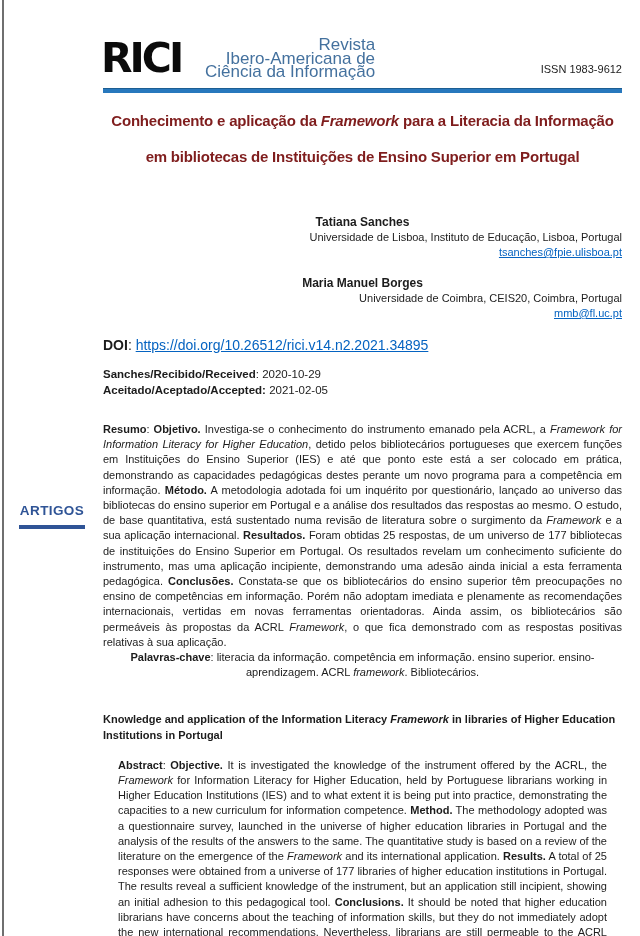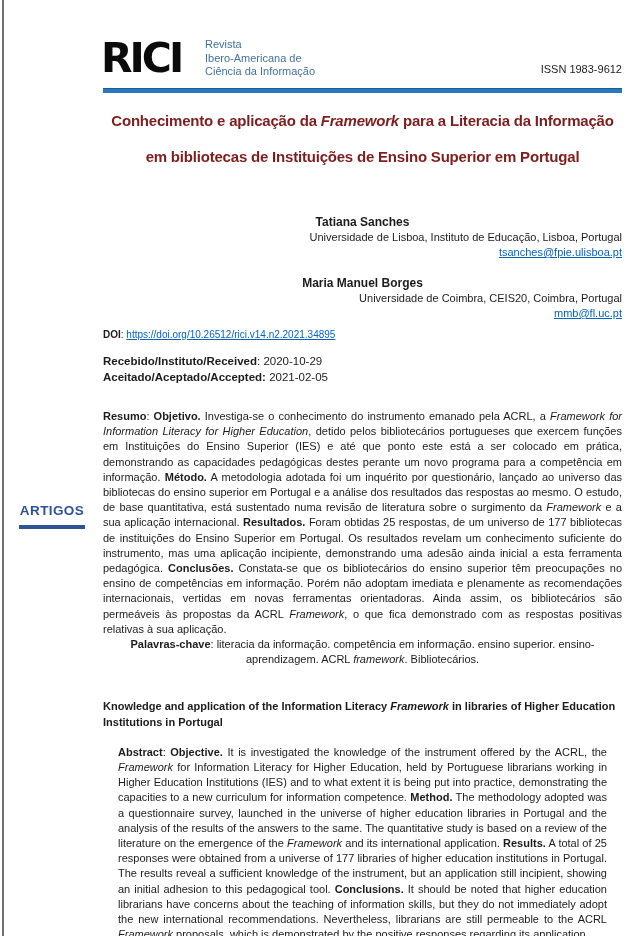--- a/index.html
+++ b/index.html
@@ -11,36 +11,36 @@
   *{box-sizing:border-box;}
   body{margin:0;background:#ffffff;font-family:"Liberation Sans",sans-serif;color:#1c1c1c;}
   .page{position:relative;width:640px;height:936px;background:#ffffff;overflow:hidden;}
   .edge-line{position:absolute;left:2px;top:0;bottom:0;width:2px;background:#6f6f6f;}
   .content{position:absolute;left:103px;width:519px;top:0;}
 
   
   .logo-row{position:relative;margin-top:36px;height:48px;}
   .logo-acronym{position:absolute;left:-2px;top:0;font-family:"DejaVu Sans",sans-serif;font-weight:bold;
     font-size:41px;line-height:45px;letter-spacing:-3px;color:#0b0b0b;}
-  .logo-name{position:absolute;left:102px;top:2px;font-size:11px;line-height:13.5px;color:var(--journal-blue);}
+  .logo-name{position:absolute;left:102px;top:2px;font-size:17px;line-height:13.5px;color:var(--journal-blue);text-align:right;}
   .issn{position:absolute;right:0;bottom:9px;font-size:11px;color:#1c1c1c;}
   .blue-rule{height:5px;margin-top:4px;background:var(--accent-blue);border-top:1px solid #1d5e92;}
 
   
   .title{margin-top:10px;text-align:center;font-size:15px;font-weight:bold;letter-spacing:-0.2px;color:#7f1d1d;}
   .title .tline{line-height:36px;white-space:nowrap;}
 
   
   .authors{margin-top:40px;text-align:right;font-size:11px;line-height:15px;}
   .author + .author{margin-top:16px;}
   .author-name{font-size:12px;font-weight:bold;text-align:center;}
   a.link{color:var(--link-blue);text-decoration:underline;cursor:pointer;}
 
   
-  .doi-row{margin-top:8px;font-size:10px;}
+  .doi-row{margin-top:16px;font-size:14px;}
   .dates{margin-top:14px;font-size:11.5px;line-height:15.5px;}
 
   
   .para{margin:24px 0 0;font-size:11px;line-height:15.2px;text-align:justify;}
   .keywords{margin:0;font-size:11px;line-height:15.2px;text-align:center;}
   .en-heading{margin:32px 0 0;font-size:11px;line-height:15.2px;font-weight:bold;text-align:left;}
   .abstract{margin:15px;}
 
   .b{font-weight:bold;}
   .i{font-style:italic;}
@@ -89,21 +89,21 @@
       <div class="author">
         <div class="author-name">Maria Manuel Borges</div>
         <div class="author-aff">Universidade de Coimbra, CEIS20, Coimbra, Portugal</div>
         <div><a class="link">mmb@fl.uc.pt</a></div>
       </div>
     </div>
 
     <div class="doi-row"><span class="b">DOI</span><span>: </span><a class="link">https://doi.org/10.26512/rici.v14.n2.2021.34895</a></div>
 
     <div class="dates">
-      <div><span class="b">Recebido/Instituto/Received</span><span>: 2020-10-29</span></div>
+      <div><span class="b">Sanches/Recibido/Received</span><span>: 2020-10-29</span></div>
       <div><span class="b">Aceitado/Aceptado/Accepted:</span><span> 2021-02-05</span></div>
     </div>
 
     <p class="para"><span class="b">Resumo</span><span>: </span><span class="b">Objetivo.</span><span> Investiga-se o conhecimento do instrumento emanado pela ACRL, a </span><span class="i">Framework for Information Literacy for Higher Education</span><span>, detido pelos bibliotecários portugueses que exercem funções em Instituições do Ensino Superior (IES) e até que ponto este está a ser colocado em prática, demonstrando as capacidades pedagógicas destes perante um novo programa para a competência em informação. </span><span class="b">Método.</span><span> A metodologia adotada foi um inquérito por questionário, lançado ao universo das bibliotecas do ensino superior em Portugal e a análise dos resultados das respostas ao mesmo. O estudo, de base quantitativa, está sustentado numa revisão de literatura sobre o surgimento da </span><span class="i">Framework</span><span> e a sua aplicação internacional. </span><span class="b">Resultados.</span><span> Foram obtidas 25 respostas, de um universo de 177 bibliotecas de instituições do Ensino Superior em Portugal. Os resultados revelam um conhecimento suficiente do instrumento, mas uma aplicação incipiente, demonstrando uma adesão ainda inicial a esta ferramenta pedagógica. </span><span class="b">Conclusões.</span><span> Constata-se que os bibliotecários do ensino superior têm preocupações no ensino de competências em informação. Porém não adoptam imediata e plenamente as recomendações internacionais, vertidas em novas ferramentas orientadoras. Ainda assim, os bibliotecários são permeáveis às propostas da ACRL </span><span class="i">Framework</span><span>, o que fica demonstrado com as respostas positivas relativas à sua aplicação.</span></p>
     <p class="keywords"><span class="b">Palavras-chave</span><span>: literacia da informação. competência em informação. ensino superior. ensino-aprendizagem. ACRL </span><span class="i">framework</span><span>. Bibliotecários.</span></p>
 
     <div class="en-heading"><span class="b">Knowledge and application of the Information Literacy </span><span class="b i">Framework</span><span class="b"> in libraries of Higher Education Institutions in Portugal</span></div>
     <p class="para abstract"><span class="b">Abstract</span><span>: </span><span class="b">Objective.</span><span> It is investigated the knowledge of the instrument offered by the ACRL, the </span><span class="i">Framework</span><span> for Information Literacy for Higher Education, held by Portuguese librarians working in Higher Education Institutions (IES) and to what extent it is being put into practice, demonstrating the capacities to a new curriculum for information competence. </span><span class="b">Method.</span><span> The methodology adopted was a questionnaire survey, launched in the universe of higher education libraries in Portugal and the analysis of the results of the answers to the same. The quantitative study is based on a review of the literature on the emergence of the </span><span class="i">Framework</span><span> and its international application. </span><span class="b">Results.</span><span> A total of 25 responses were obtained from a universe of 177 libraries of higher education institutions in Portugal. The results reveal a sufficient knowledge of the instrument, but an application still incipient, showing an initial adhesion to this pedagogical tool. </span><span class="b">Conclusions.</span><span> It should be noted that higher education librarians have concerns about the teaching of information skills, but they do not immediately adopt the new international recommendations. Nevertheless, librarians are still permeable to the ACRL </span><span class="i">Framework</span><span> proposals, which is demonstrated by the positive responses regarding its application.</span></p>
 
   </div>

